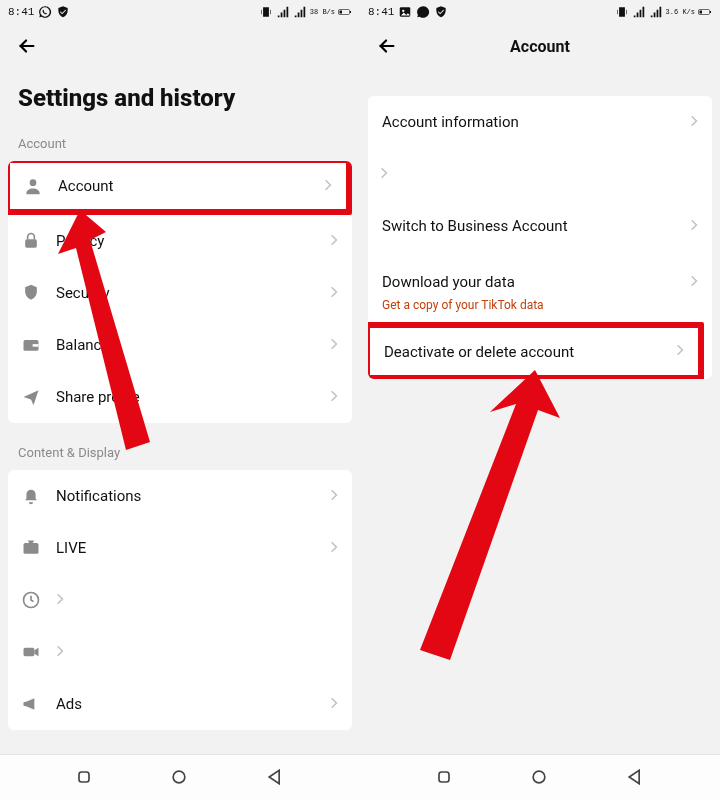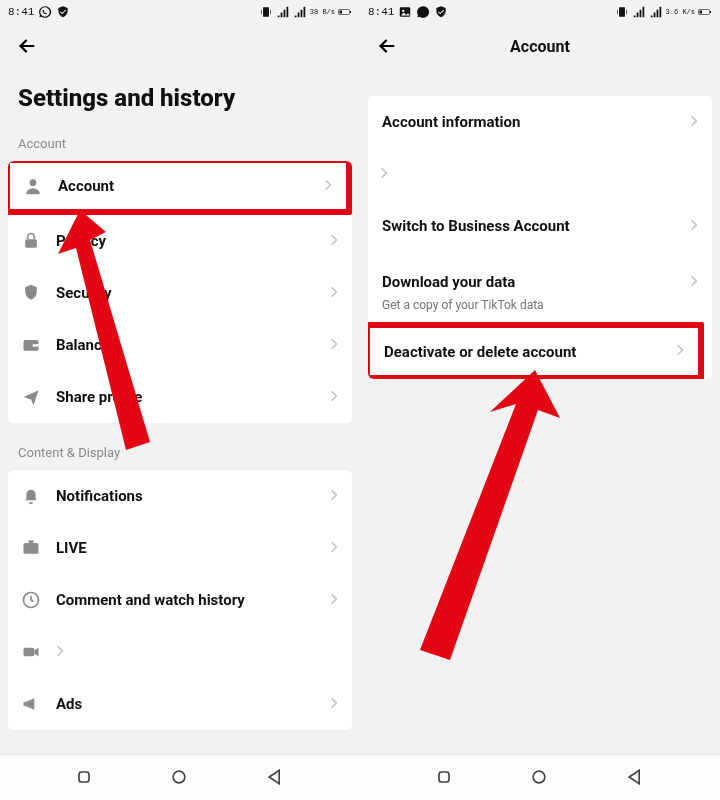--- a/index.html
+++ b/index.html
@@ -82,25 +82,25 @@
     min-height: 52px;
     position: relative;
   }
   .row .icon {
     width: 22px; height: 22px;
     margin-right: 14px;
     display: flex; align-items: center; justify-content: center;
     color: #8b8b8b;
   }
   .row .icon svg { width: 20px; height: 20px; fill: #8b8b8b; }
-  .row .label { flex: 1; font-size: 15px; font-weight: 700; color: #111; }
+  .row .label { flex: 1; font-size: 15px; font-weight: 400; color: #111; }
   .row .chev { width: 10px; color: #bcbcbc; }
   .row .chev svg { width: 8px; height: 14px; stroke: #c3c3c3; fill: none; stroke-width: 2; }
   .row.no-icon .label { margin-left: 2px; }
-  .subtext { font-size: 12px; color: #737373; padding: 0 14px 14px 14px; margin-top:-6px; }
+  .subtext { font-size: 12px; color: #c2410c; padding: 0 14px 14px 14px; margin-top:-6px; }
   .row.with-sub { padding-bottom: 6px; }
   
   .hl {
     border: 6px solid #e30613;
     border-radius: 2px;
   }
   
   .navbar {
     height: 46px;
     background: #fdfdfd;
@@ -262,21 +262,20 @@
               <path d="M2 2l6 6-6 6"></path>
             </svg></span>
       </div>
       <div class="row">
         <span class="icon">
             <svg viewBox="0 0 24 24">
               <circle cx="12" cy="12" r="9" fill="none" stroke="#8b8b8b" stroke-width="2"></circle>
               <path stroke="#8b8b8b" stroke-width="2" fill="none" d="M12 7v5l3 2"></path>
             </svg>
           </span>
-        <span class="label">Comment and watch history</span>
         <span class="chev"><svg viewBox="0 0 10 16">
               <path d="M2 2l6 6-6 6"></path>
             </svg></span>
       </div>
       <div class="row">
         <span class="icon">
             <svg viewBox="0 0 24 24">
               <rect x="3" y="7" width="13" height="10" rx="2"></rect>
               <path d="M16 10l5-3v10l-5-3z"></path>
             </svg>

